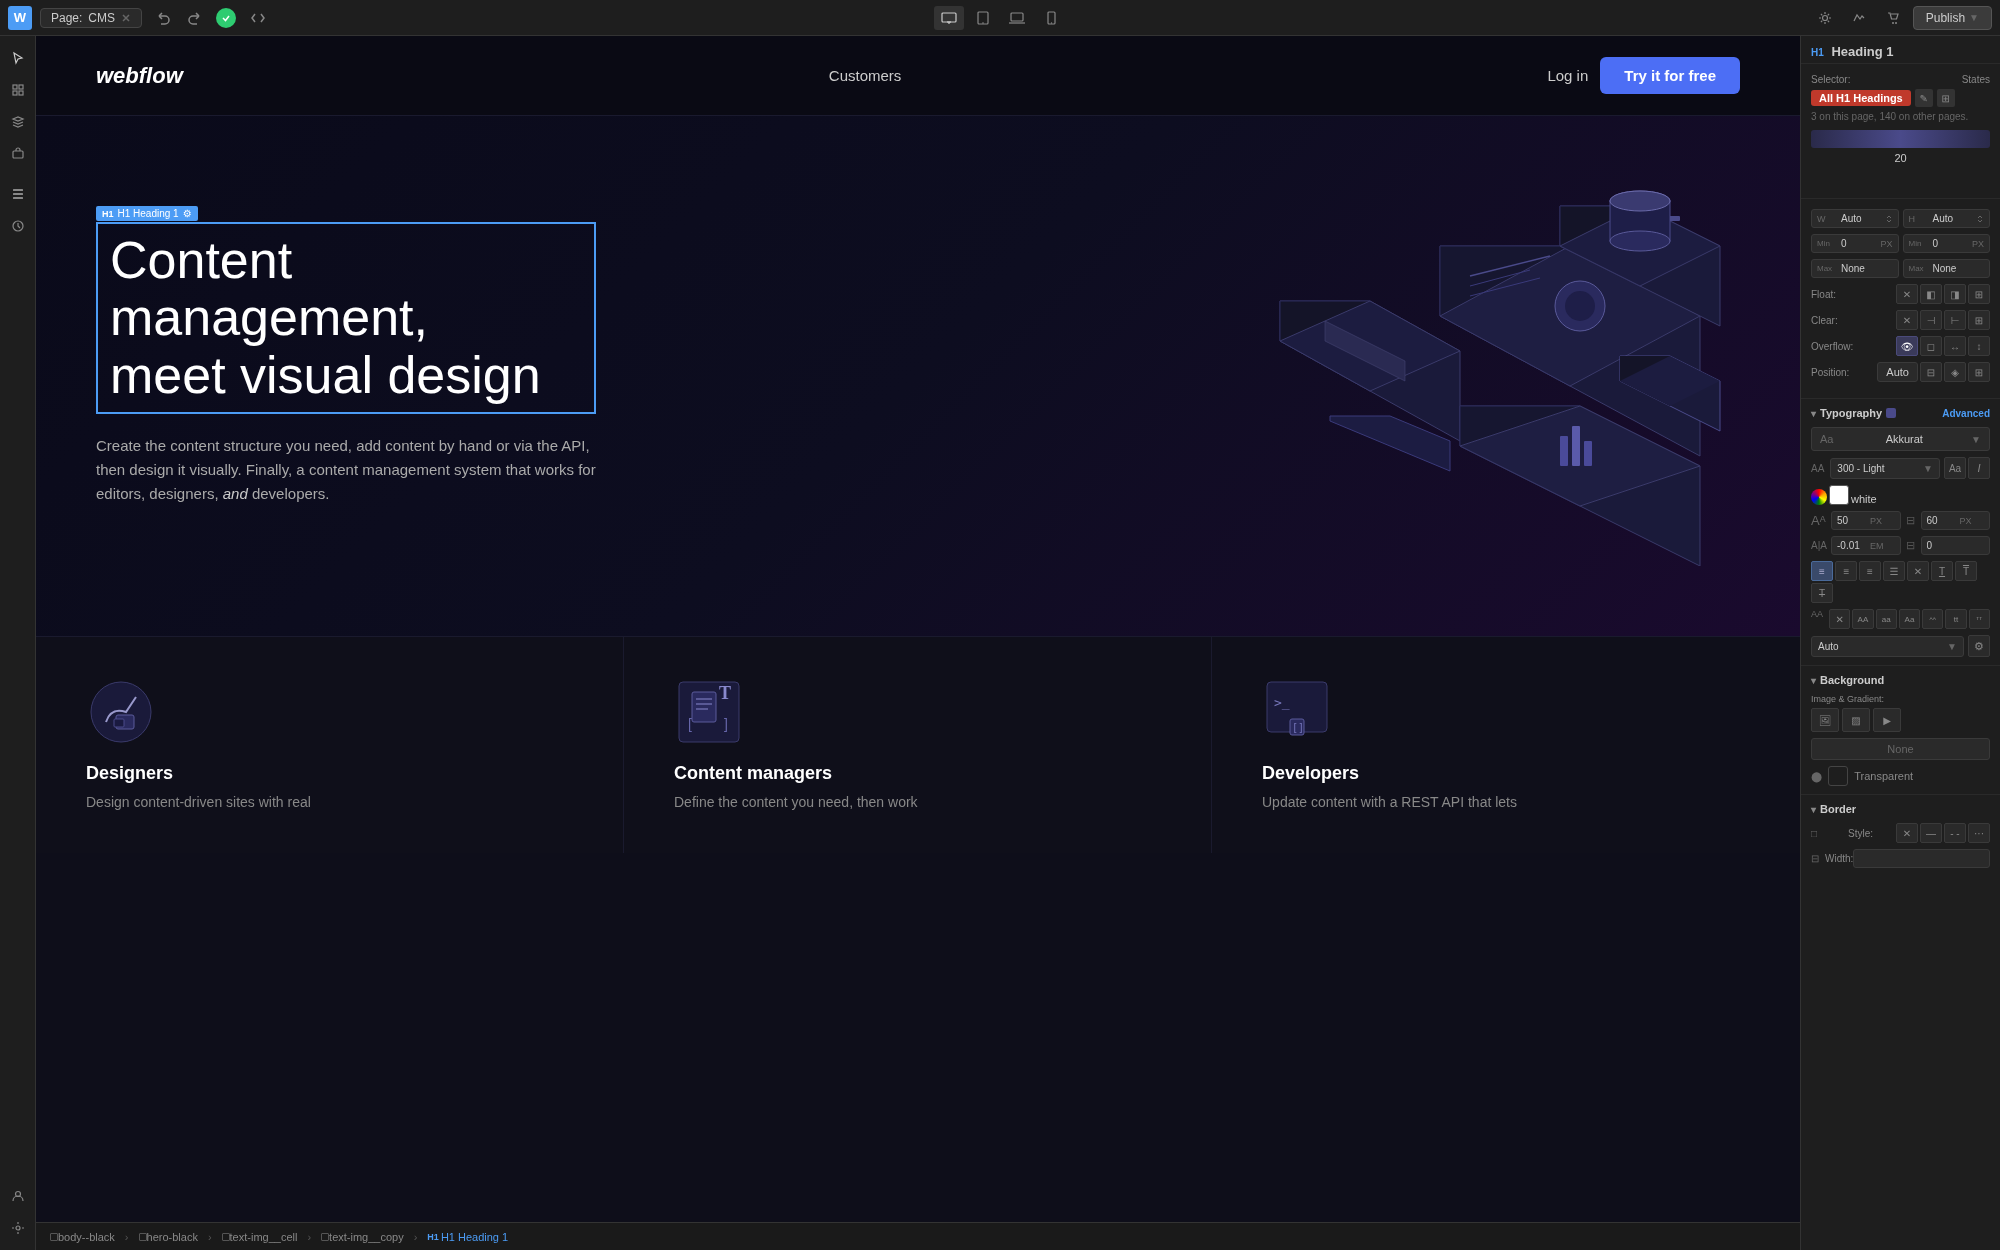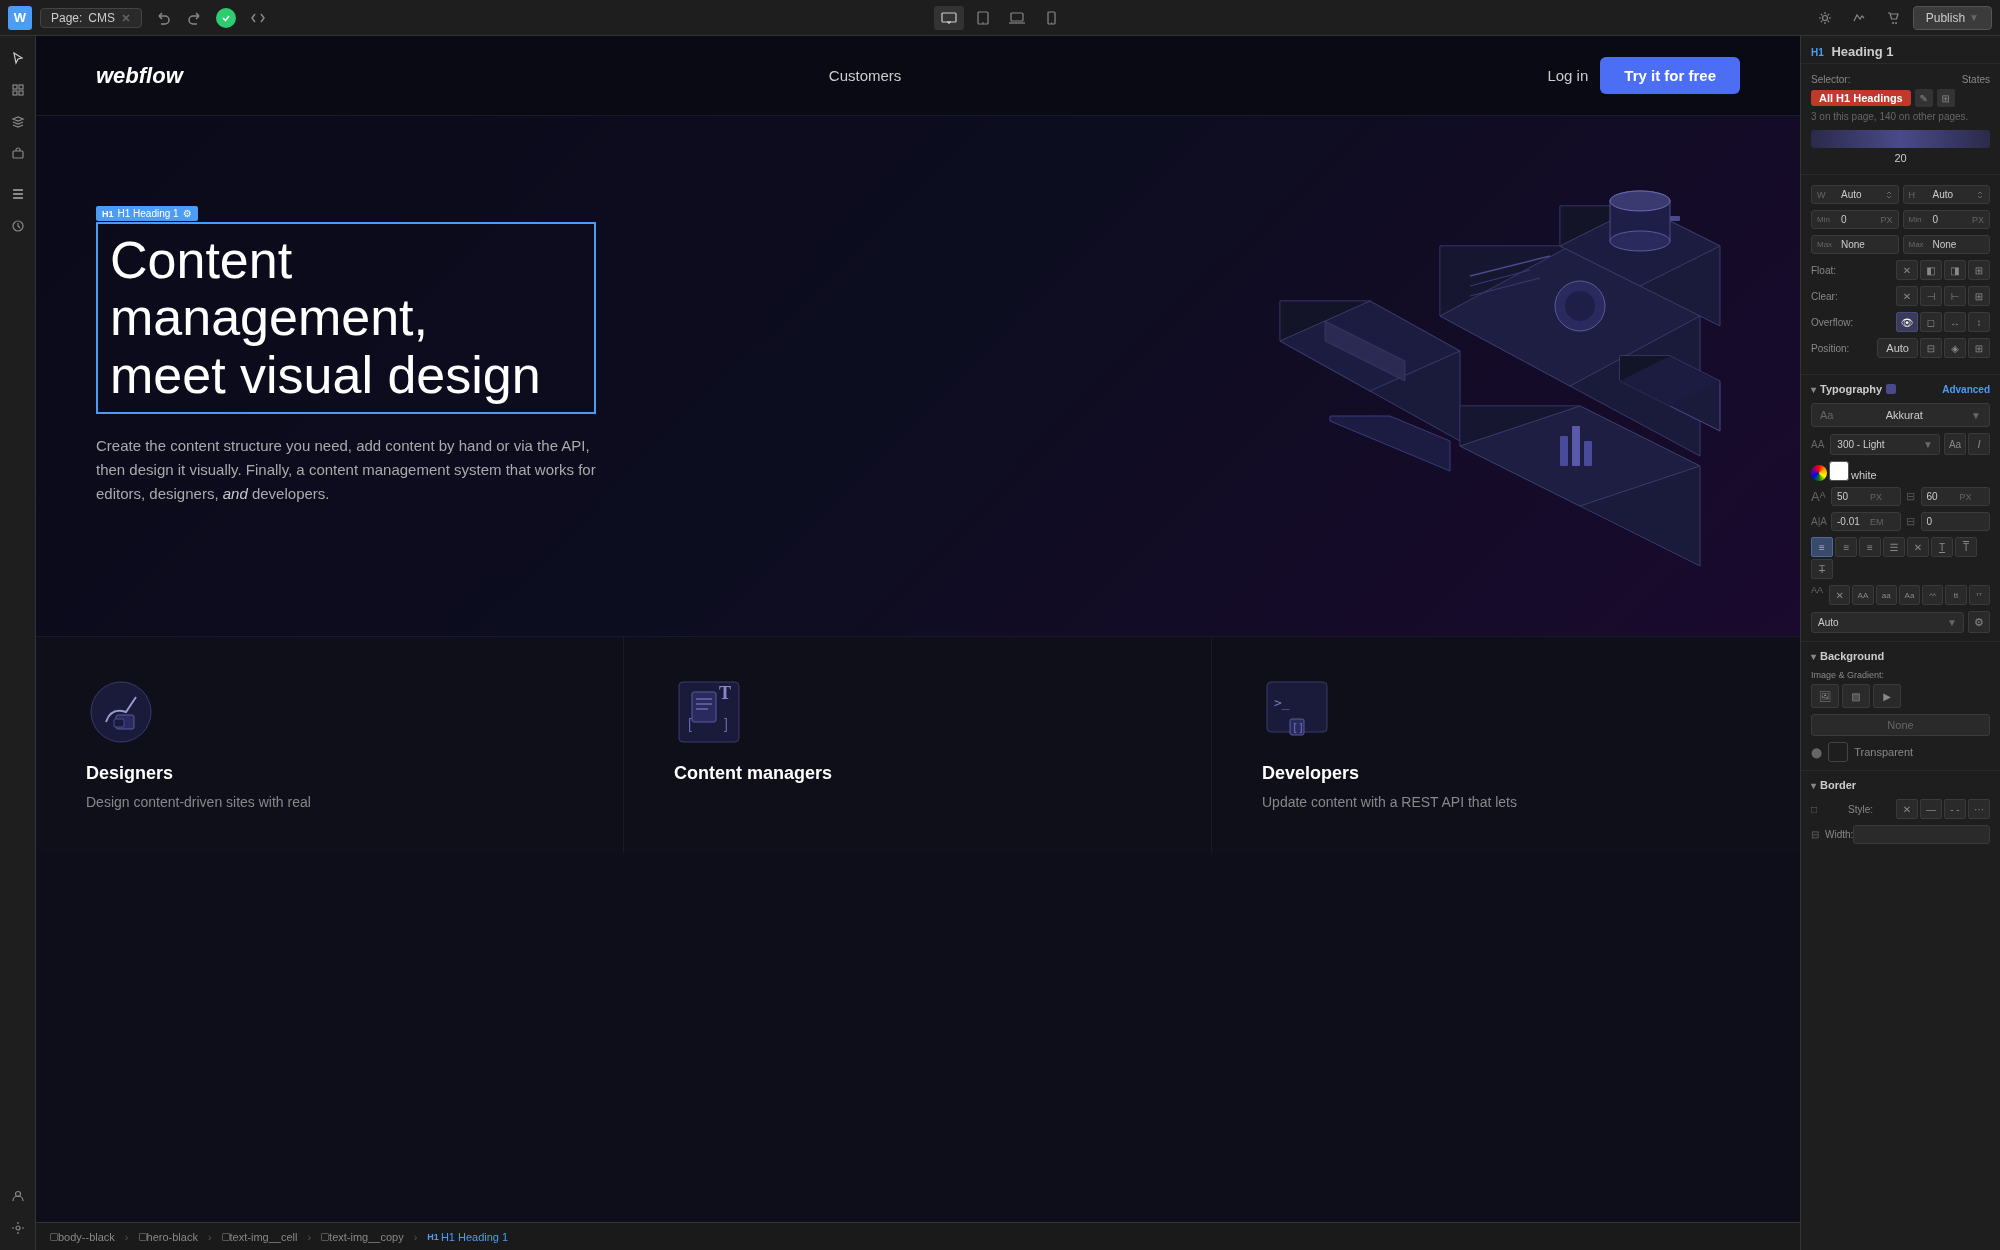--- a/index.html
+++ b/index.html
@@ -308,21 +308,21 @@
       cursor: pointer;
       font-size: 10px;
       border-radius: 2px;
     }
 
     .info-text { color: #666; font-size: 10px; margin-bottom: 8px; }
 
     
     .spacing-row {
       display: flex; align-items: center; justify-content: center;
-      margin-bottom: 0;
+      margin-bottom: 24px;
     }
     .spacing-value { color: #ccc; font-size: 11px; }
 
     
     .size-grid {
       display: grid;
       grid-template-columns: 1fr 1fr;
       gap: 4px;
       margin-bottom: 6px;
     }
@@ -811,20 +811,21 @@
               <line x1="22" y1="27" x2="38" y2="27" stroke="#6a6aaa" stroke-width="1.5"></line>
               <line x1="22" y1="32" x2="34" y2="32" stroke="#6a6aaa" stroke-width="1.5"></line>
 
               <text x="45" y="22" font-size="18" fill="#8888cc" font-weight="bold" font-family="serif">T</text>
 
               <text x="14" y="52" font-size="14" fill="#6666aa">[</text>
               <text x="50" y="52" font-size="14" fill="#6666aa">]</text>
             </svg>
           </div>
           <div class="feature-title">Content managers</div>
+          <div class="feature-body">Define the content you need, then work</div>
         </div>
 
         <div class="feature-card">
           <div class="feature-icon-wrap">
             <svg width="70" height="70" viewBox="0 0 70 70" fill="none">
               <rect x="5" y="5" width="60" height="50" rx="4" fill="#1a1a3a" stroke="#3a3a6a" stroke-width="1"></rect>
 
               <text x="12" y="30" font-size="13" fill="#7777bb" font-family="monospace">&gt;_</text>
 
               <rect x="28" y="42" width="14" height="16" rx="2" fill="#2a2a5e" stroke="#5a5a9a" stroke-width="1"></rect>

